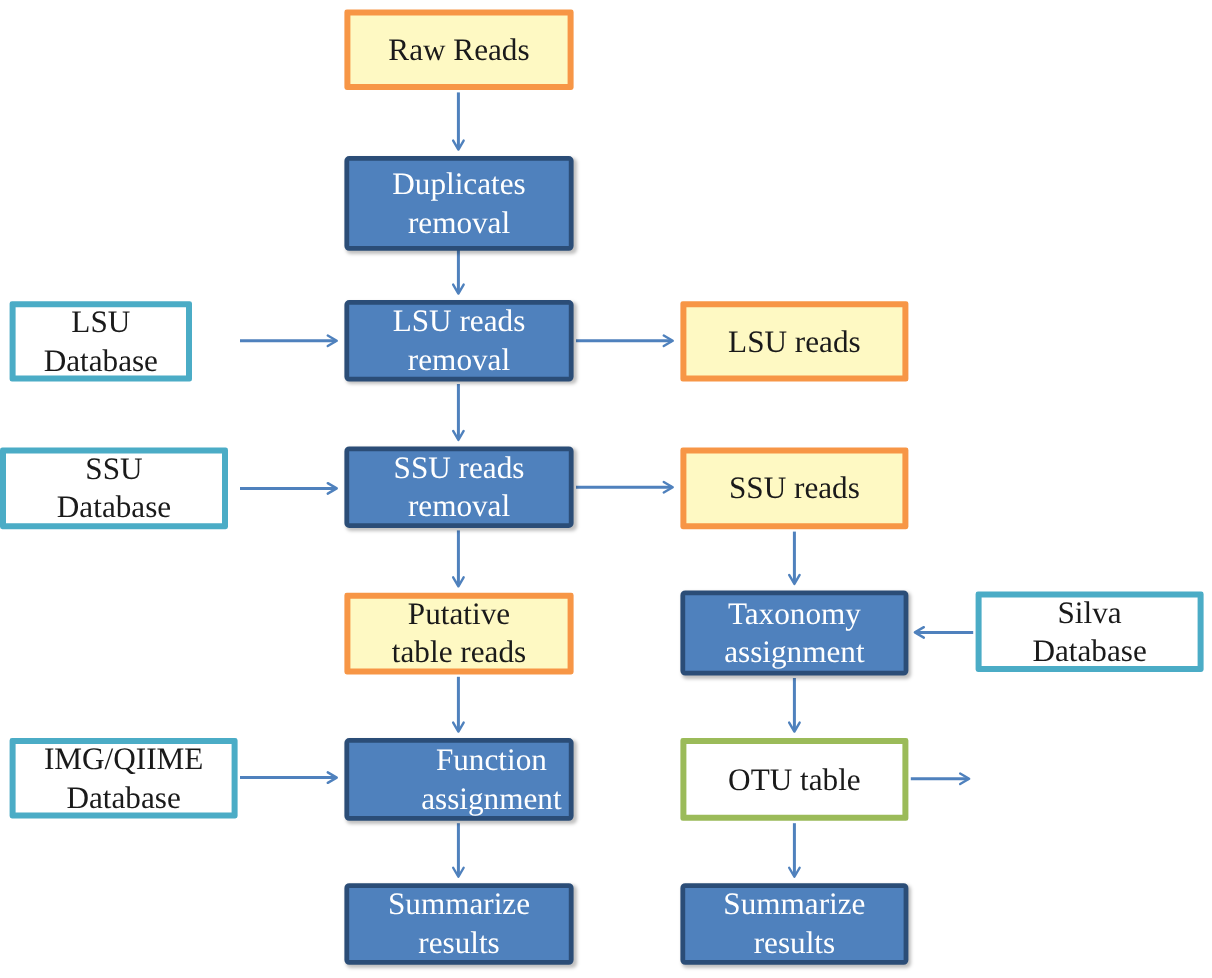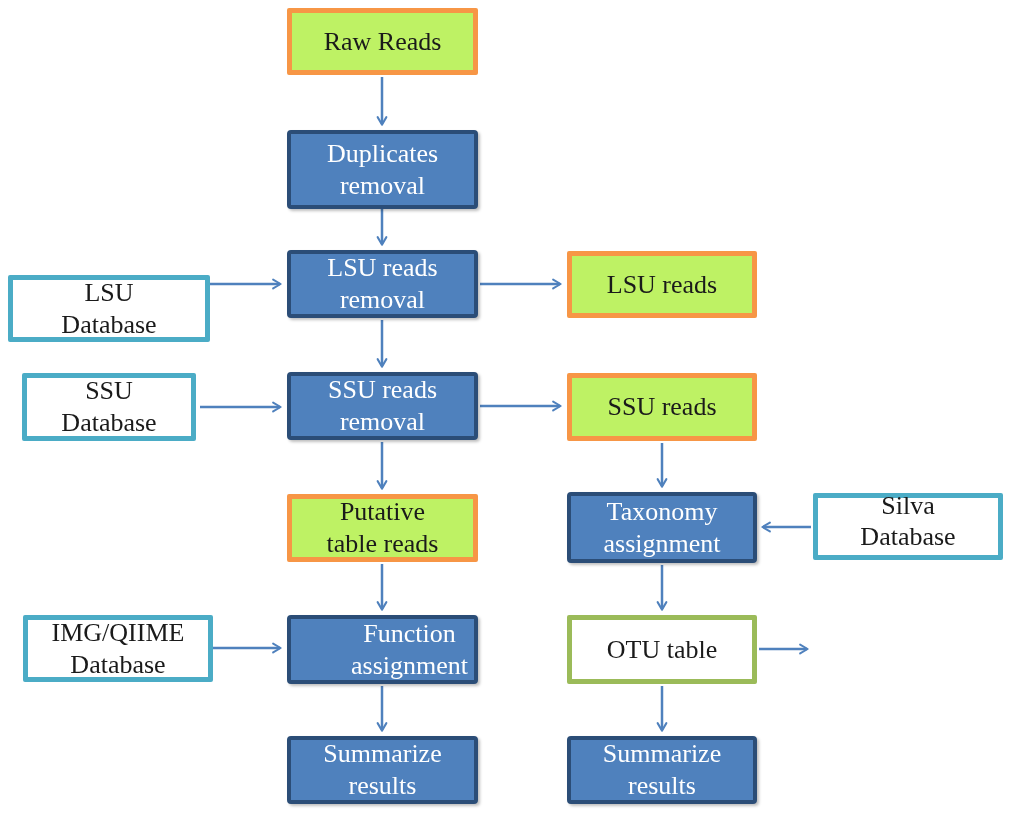--- a/index.html
+++ b/index.html
@@ -24,21 +24,21 @@
   }
   .node .label { white-space: pre-line; }
   .process {
     background: #4F81BD;
     border: 4px solid #2B4D77;
     color: #ffffff;
     border-radius: 4px;
     box-shadow: 2px 2px 3px rgba(0,0,0,0.25);
   }
   .io-orange {
-    background: #bef264;
+    background: #fef9c3;
     border: 5px solid #F79646;
     color: #1a1a1a;
     border-radius: 2px;
   }
   .io-teal {
     background: #ffffff;
     border: 5px solid #4BACC6;
     color: #1a1a1a;
     border-radius: 2px;
   }
@@ -91,35 +91,35 @@
 
   <div class="node io-orange" style="left:287px; top:8px; width:191px; height:67px;">
     <span class="label">Raw Reads</span>
   </div>
 
   <div class="node process" style="left:287px; top:130px; width:191px; height:79px;">
     <span class="label">Duplicates
 removal</span>
   </div>
 
-  <div class="node io-teal" style="left:8px; top:251px; width:202px; height:67px;margin-top:24px;">
+  <div class="node io-teal" style="left:8px; top:251px; width:152px; height:67px;">
     <span class="label">LSU
 Database</span>
   </div>
 
   <div class="node process" style="left:287px; top:250px; width:191px; height:68px;">
     <span class="label">LSU reads
 removal</span>
   </div>
 
   <div class="node io-orange" style="left:567px; top:251px; width:190px; height:67px;">
     <span class="label">LSU reads</span>
   </div>
 
-  <div class="node io-teal" style="left:22px; top:373px; width:174px; height:68px;font-family:Liberation Serif, serif;">
+  <div class="node io-teal" style="left:0; top:373px; width:190px; height:68px;font-family:Liberation Serif, serif;">
     <span class="label">SSU
 Database</span>
   </div>
 
   <div class="node process" style="left:287px; top:372px; width:191px; height:68px;">
     <span class="label">SSU reads
 removal</span>
   </div>
 
   <div class="node io-orange" style="left:567px; top:373px; width:190px; height:68px;">
@@ -129,26 +129,26 @@
   <div class="node io-orange" style="left:287px; top:494px; width:191px; height:68px;">
     <span class="label">Putative
 table reads</span>
   </div>
 
   <div class="node process" style="left:567px; top:492px; width:190px; height:71px;text-align:center;">
     <span class="label">Taxonomy
 assignment</span>
   </div>
 
-  <div class="node io-teal" style="left:813px; top:493px; width:190px; height:67px;align-items:flex-end;">
+  <div class="node io-teal" style="left:813px; top:493px; width:190px; height:67px;">
     <span class="label">Silva
 Database</span>
   </div>
 
-  <div class="node io-teal" style="left:8px; top:615px; width:190px; height:67px;margin-left:15px;">
+  <div class="node io-teal" style="left:8px; top:615px; width:190px; height:67px;">
     <span class="label">IMG/QIIME
 Database</span>
   </div>
 
   <div class="node process" style="left:287px; top:615px; width:191px; height:69px;justify-content:flex-end;">
     <span class="label">Function
 assignment</span>
   </div>
 
   <div class="node io-green" style="left:567px; top:615px; width:190px; height:69px;">

